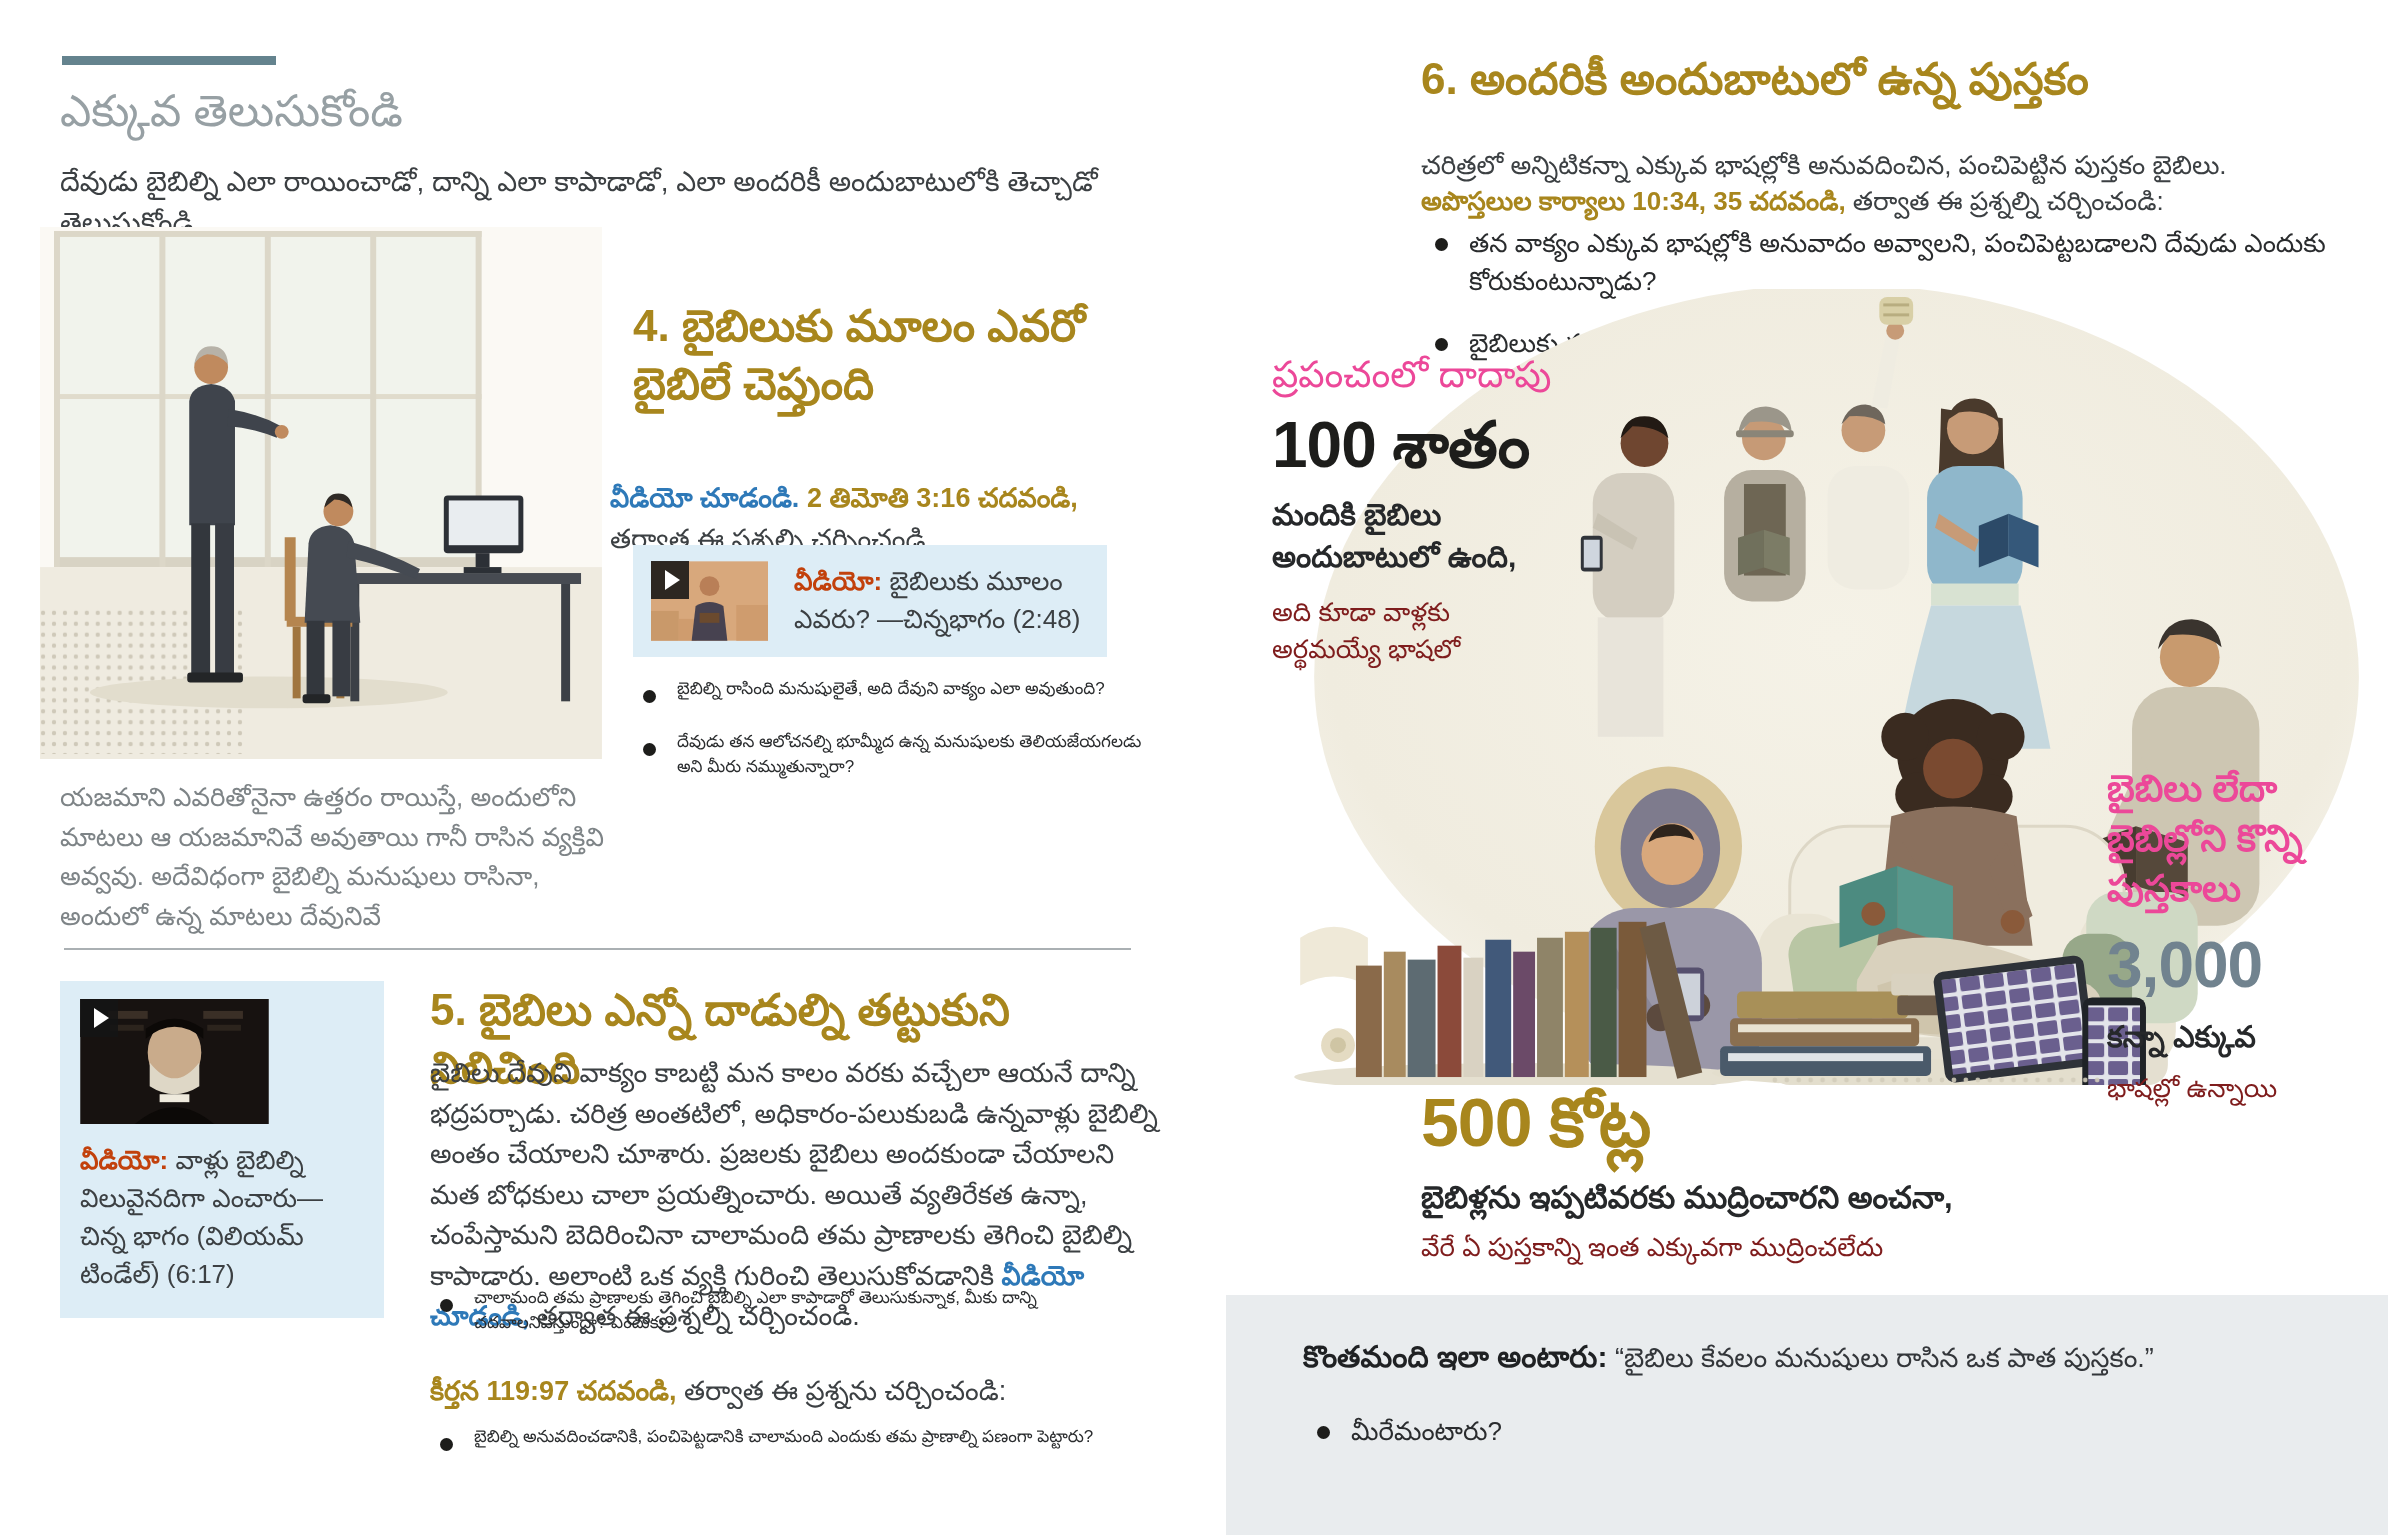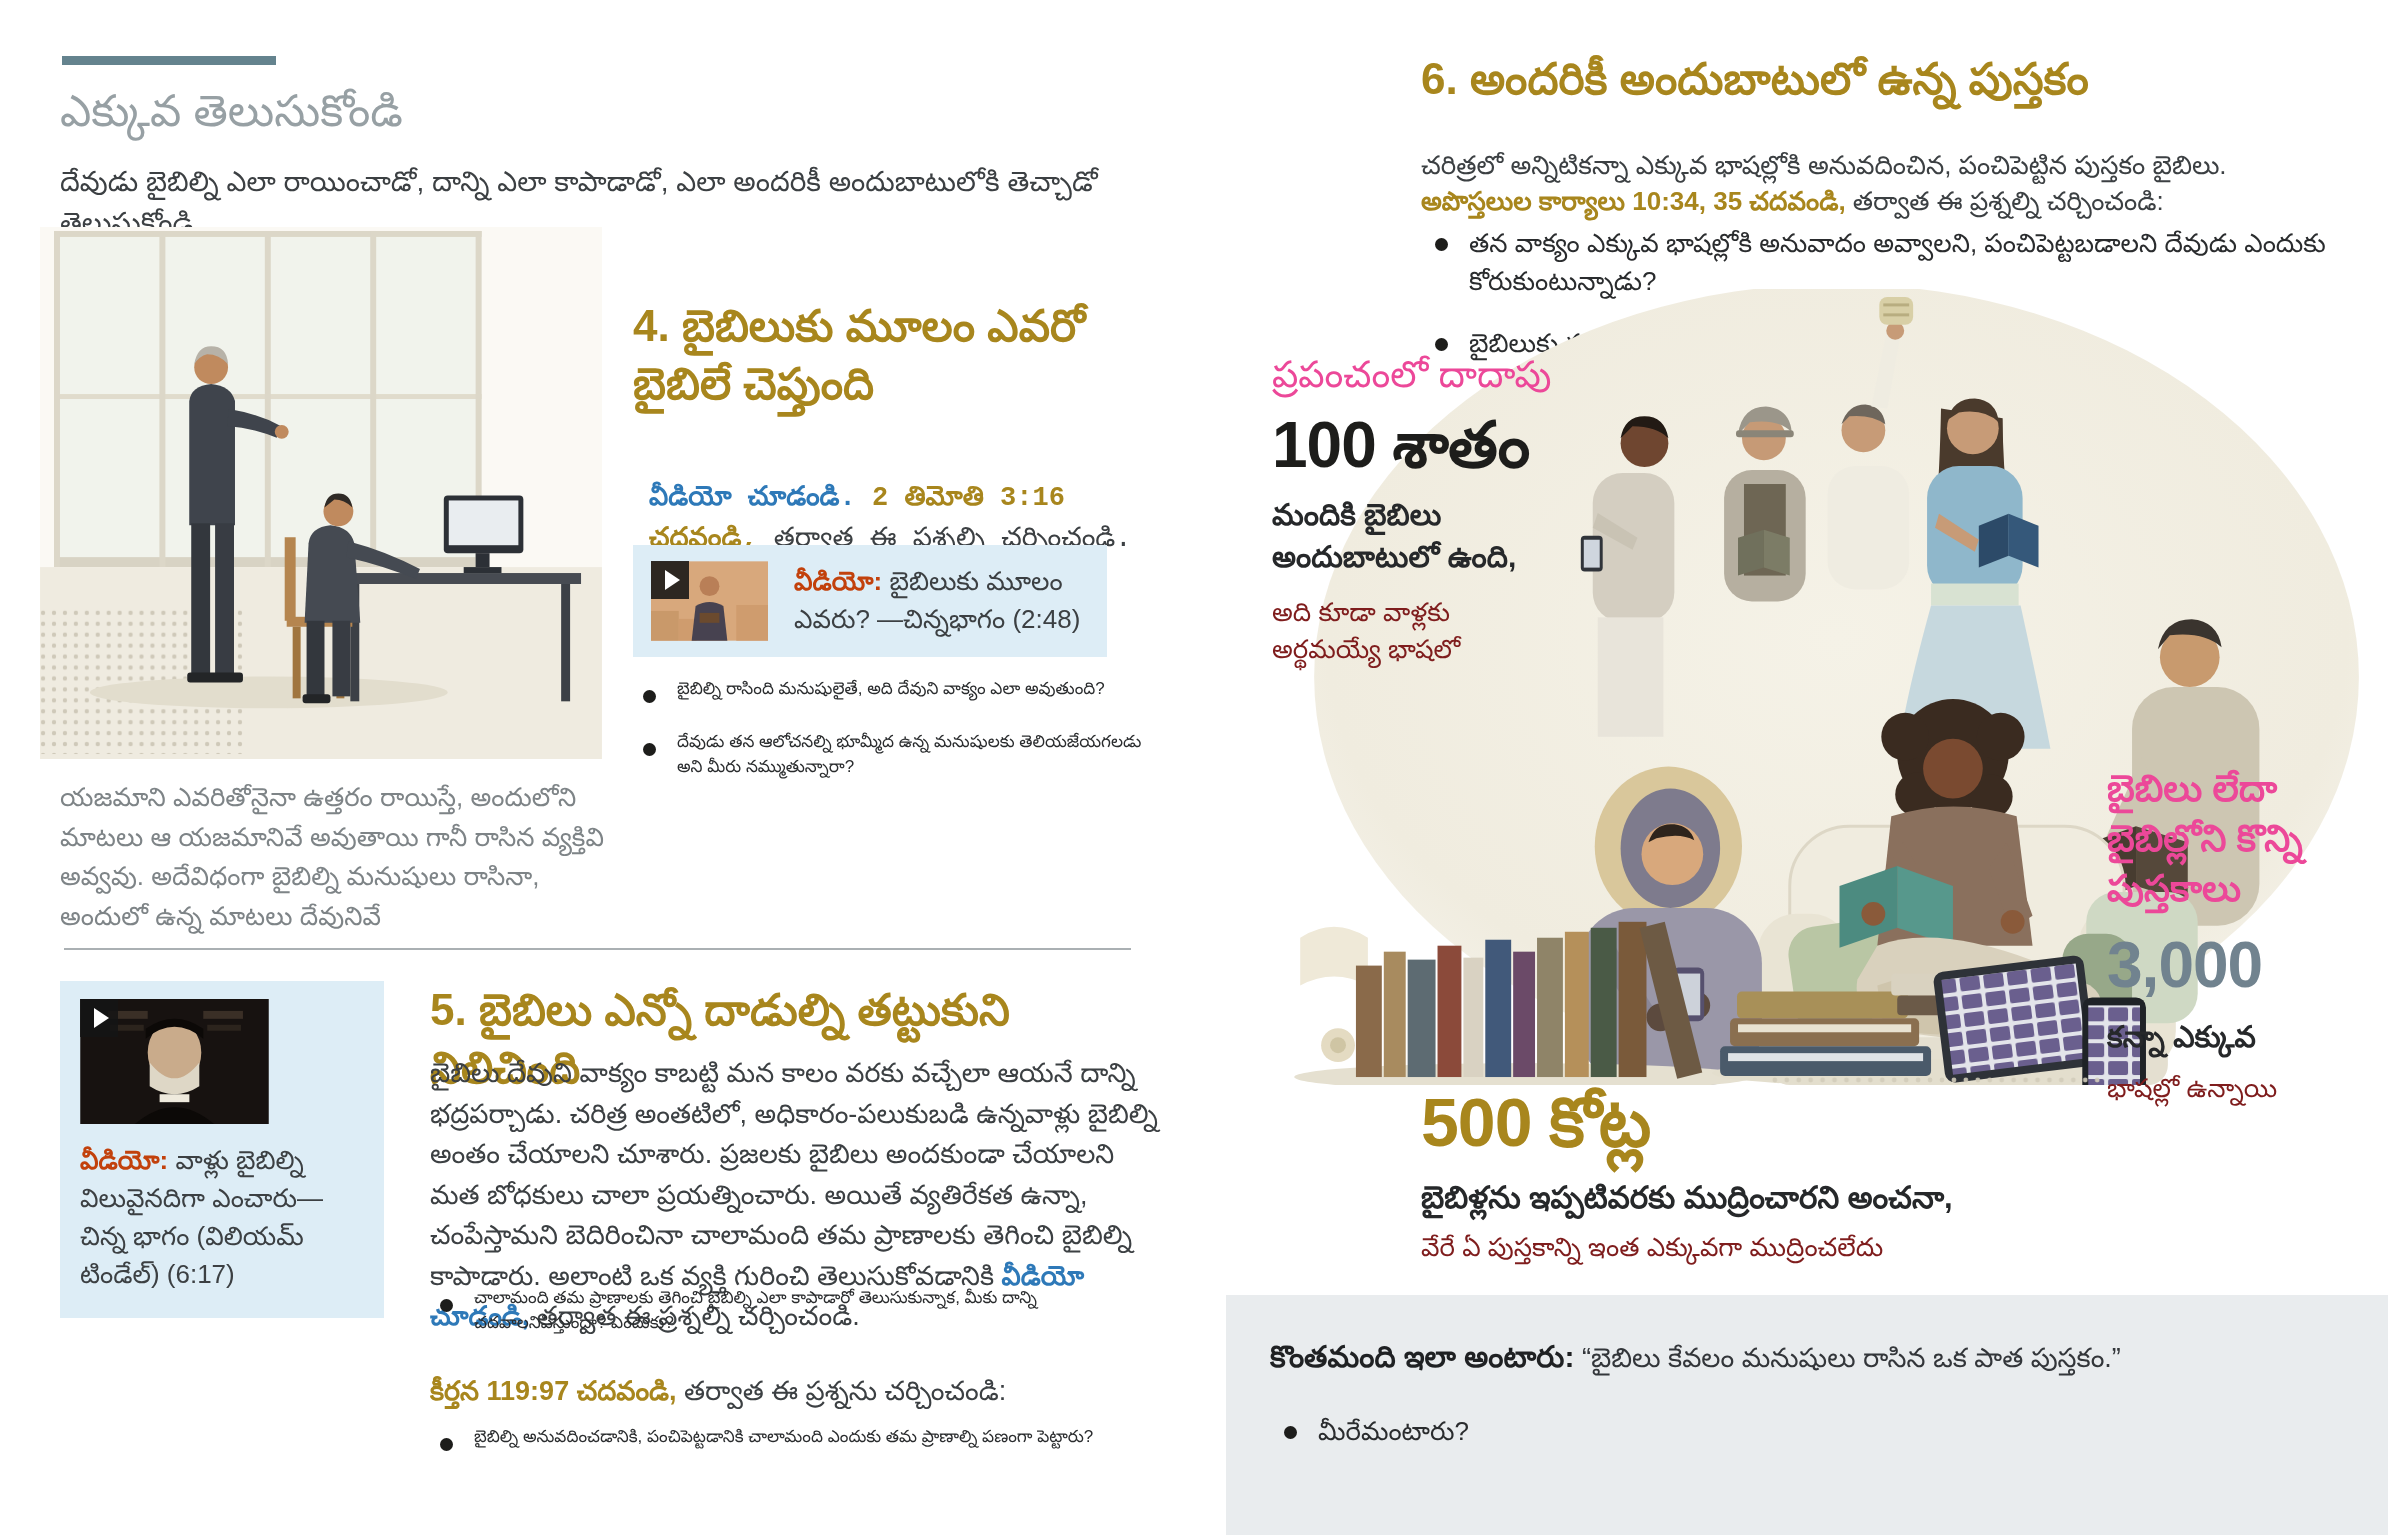--- a/index.html
+++ b/index.html
@@ -30,21 +30,21 @@
   .q-list li::before { content:""; position:absolute; left:10px; top:13px; width:13px; height:13px; border-radius:50%; background:#1d1d1b; }
   .q-list.small li { font-size:26px; margin-bottom:24px; }
   .divider { height:2px; background:#aab0b3; }
   .stat-lead { font-size:37px; color:#ec4899; line-height:1.35; }
   .stat-lead.bold { font-weight:700; }
   .stat-value { font-size:64px; font-weight:700; color:#1d1d1b; letter-spacing:-1px; line-height:1.1; }
   .stat-value.gray { color:#71838f; }
   .stat-value.gold { color:#a8861d; font-size:68px; }
   .stat-desc { font-size:30px; font-weight:700; color:#26282a; line-height:1.4; }
   .stat-note { font-size:26px; color:#7f1d1d; line-height:1.42; }
-  .graybox { background:#e9ecee; padding:40px 44px; }
+  .graybox { background:#e9ecee; padding:40px 77px; }
   .graybox .leadline { font-size:30px; color:#1f2123; line-height:1.45; }
   .graybox .leadline b { font-weight:700; }
   .graybox .quote { font-size:27px; font-weight:400; color:#33363a; }
   .graybox ul { margin-top:34px; margin-left:4px; }
   svg { display:block; }
 </style>
 </head>
 <body>
 
 <div class="page">
@@ -104,21 +104,21 @@
       <circle cx="300" cy="286" r="15" fill="#c08a5e"></circle>
       <path d="M286 282 Q288 268 300 268 Q312 268 314 282 Q306 274 296 274 Z" fill="#2f2a26"></path>
       <rect x="268" y="396" width="18" height="76" fill="#33373d"></rect>
       <rect x="294" y="396" width="18" height="76" fill="#383c43"></rect>
       <rect x="264" y="470" width="28" height="9" rx="3" fill="#232527"></rect>
     </svg>
   </div>
   <div class="abs caption" style="left:60px; top:778px; width:549px;">యజమాని ఎవరితోనైనా ఉత్తరం రాయిస్తే, అందులోని మాటలు ఆ యజమానివే అవుతాయి గానీ రాసిన వ్యక్తివి అవ్వవు. అదేవిధంగా బైబిల్ని మనుషులు రాసినా, అందులో ఉన్న మాటలు దేవునివే</div>
 
   <div class="abs h-gold" style="left:633px; top:297px; width:507px;">4. బైబిలుకు మూలం ఎవరో బైబిలే చెప్తుంది</div>
-  <div class="abs body-line" style="left:649px; top:478px; width:507px;font-family:Liberation Mono, monospace;">
+  <div class="abs body-line" style="left:610px; top:478px; width:507px;">
     <span class="link-blue">వీడియో చూడండి.</span><span class="link-gold"> 2 తిమోతి 3:16 చదవండి,</span><span> తర్వాత ఈ ప్రశ్నల్ని చర్చించండి.</span>
   </div>
   <div class="abs video-card" style="left:633px; top:545px; width:474px;">
     <div class="thumb">
       <svg width="117" height="80" viewBox="0 0 118 80">
         <rect width="118" height="80" fill="#d8a87c"></rect>
         <rect x="0" y="50" width="28" height="30" fill="#c9996a"></rect>
         <rect x="86" y="44" width="32" height="36" fill="#cf9c6e"></rect>
         <rect x="28" y="58" width="18" height="22" fill="#cf9c6e"></rect>
         <circle cx="59" cy="25" r="10" fill="#b97f57"></circle>

